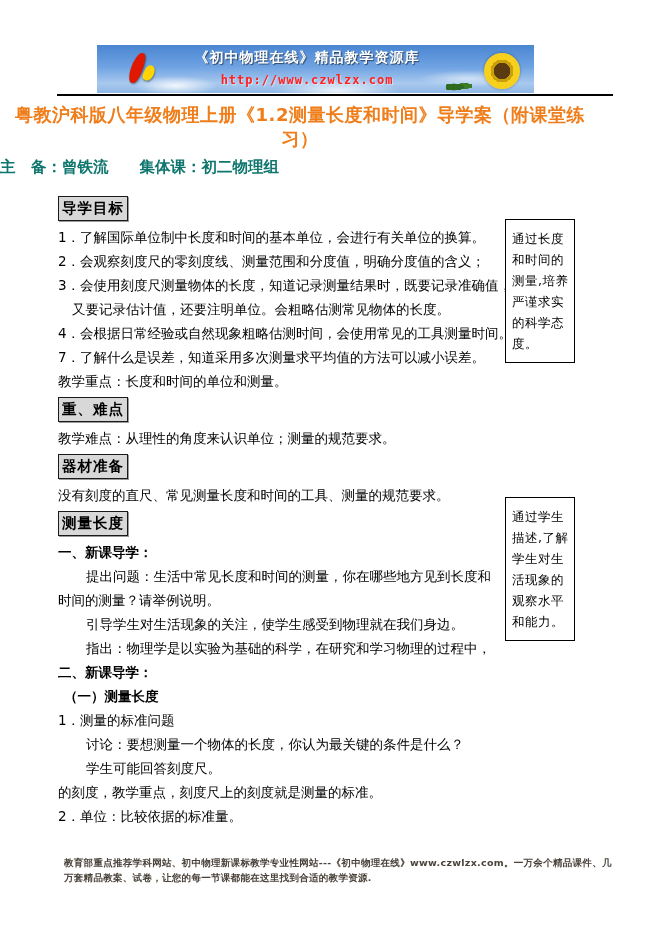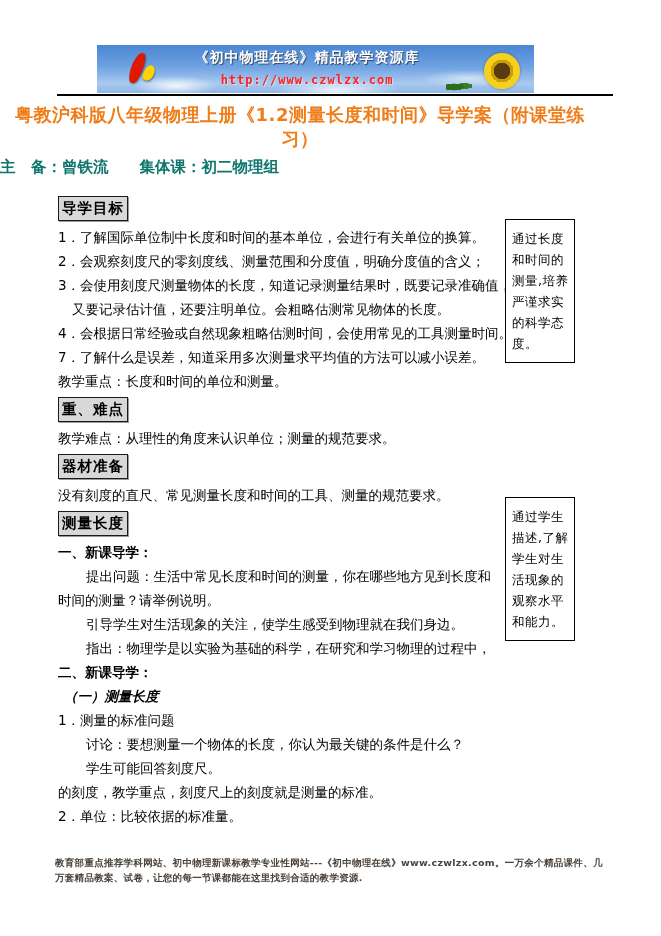--- a/index.html
+++ b/index.html
@@ -62,31 +62,31 @@
   .blk.header{margin:4px 0 4px;line-height:22px;}
   .hdr{
     display:inline-block;background:#d8d8d8;border:1px solid #1a1a1a;
     padding:0 3px 1px 3px;font-weight:bold;font-size:14.5px;letter-spacing:1px;
     box-shadow:1px 1px 0 #9a9a9a;
   }
   .bold{font-weight:bold;}
   .ind0{padding-left:0;}
   .ind1{padding-left:28px;}
   .indh{padding-left:14px;}
-  .inds{padding-left:6px;font-style:italic;}
+  .inds{padding-left:6px;}
   
   .side-note{
     position:absolute;left:505px;width:61px;background:#fff;border:1px solid #000;
     padding:8px 1px 8px 6px;font-size:12.5px;line-height:21px;letter-spacing:.5px;
   }
   .side-note.n1{top:219px;min-height:114px;}
   .side-note.n2{top:481px;min-height:112px;margin-top:16px;}
   
   .footer{
-    position:absolute;left:55px;top:855px;width:552px;
+    position:absolute;left:64px;top:855px;width:552px;
     font-size:9.5px;font-weight:bold;line-height:15px;color:#4a423a;letter-spacing:.3px;
   }
 </style>
 </head>
 <body>
 
 <div class="page">
 
   <div class="banner">
     <span class="logo">

